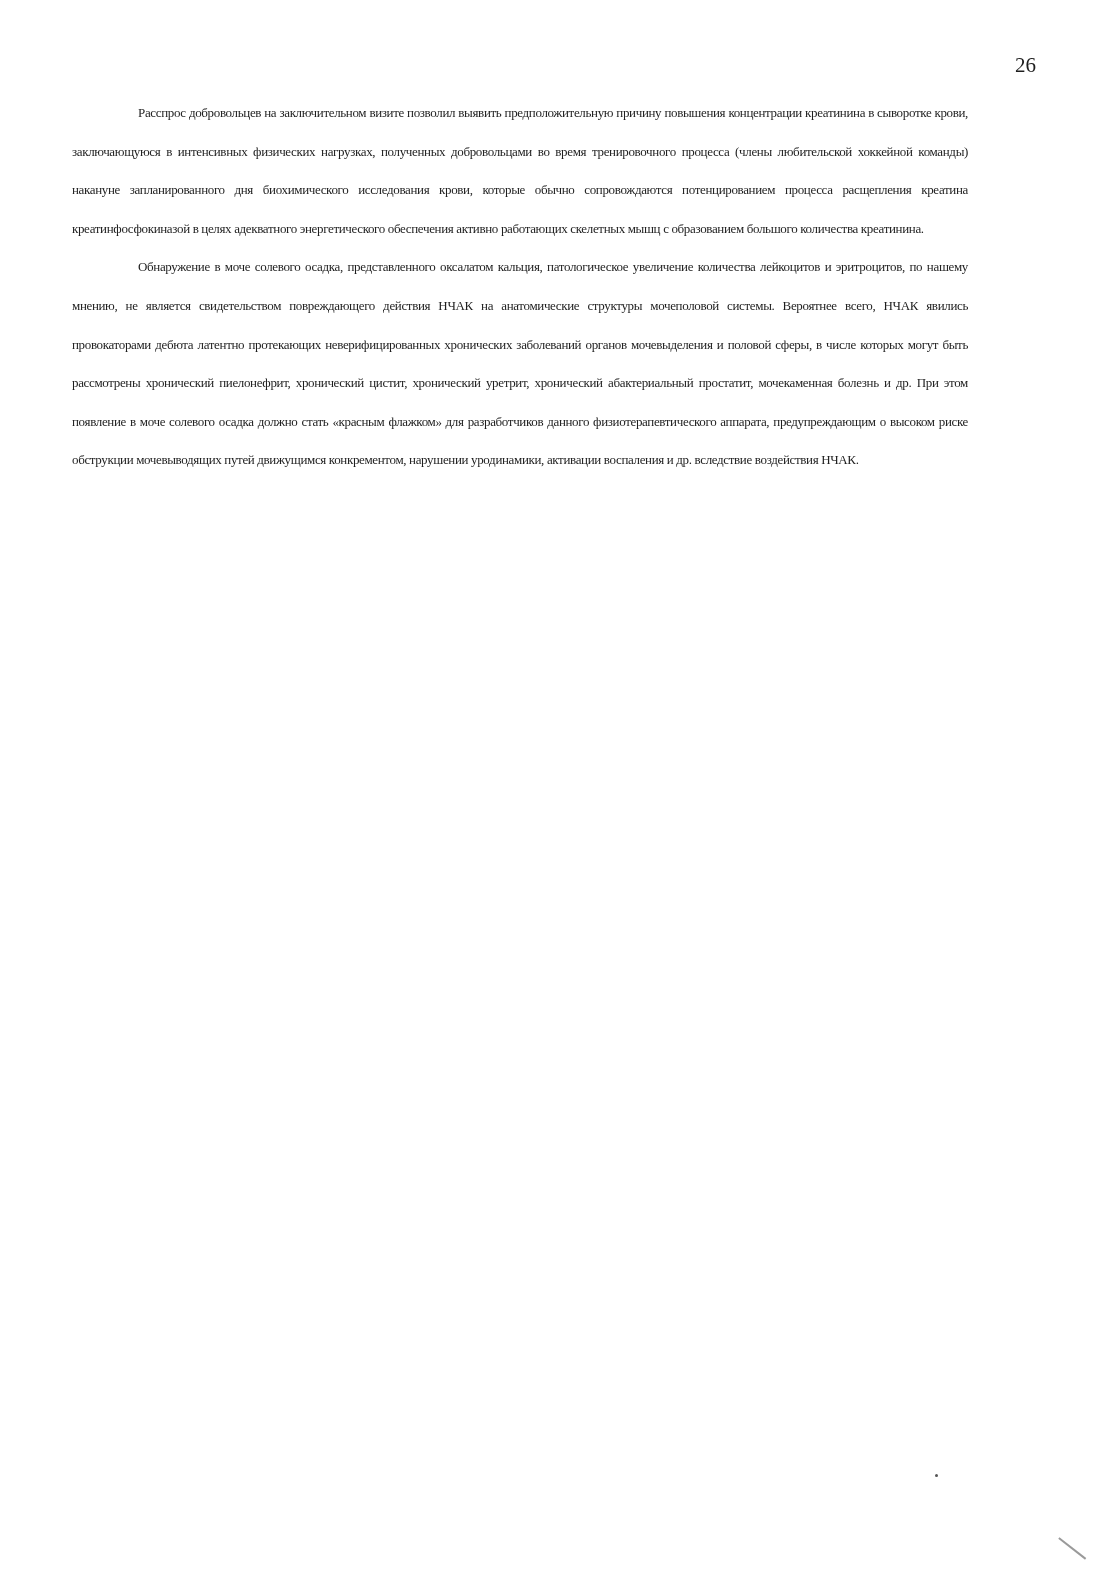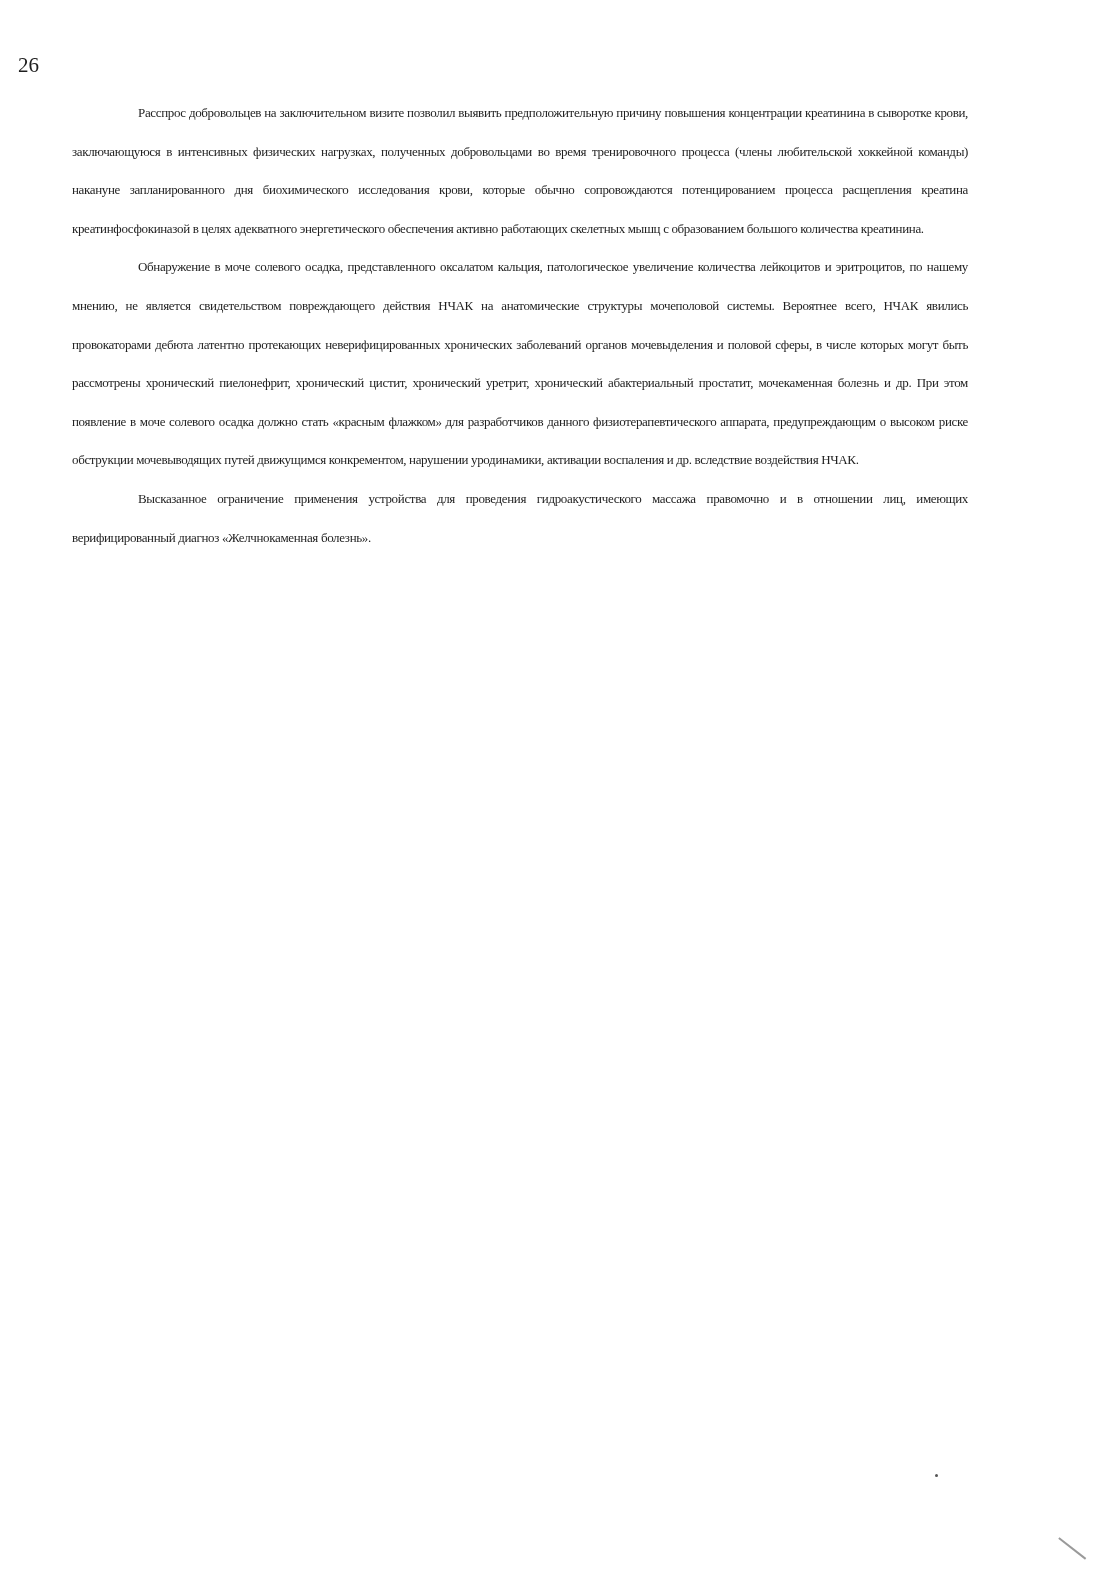--- a/index.html
+++ b/index.html
@@ -11,23 +11,23 @@
       width: 1110px;
       height: 1574px;
       position: relative;
       overflow: hidden;
       font-family: "Liberation Serif", "DejaVu Serif", serif;
       color: #1e1e1e;
     }
     .page-number {
       position: absolute;
       top: 52px;
-      left: 18px;
+      left: 0;
       width: 1036px;
-      text-align: left;
+      text-align: right;
       font-size: 21px;
       line-height: 26px;
     }
     .text-body {
       position: absolute;
       top: 94px;
       left: 72px;
       width: 896px;
       font-size: 13px;
       line-height: 38.6px;
@@ -56,17 +56,16 @@
     }
   </style>
 </head>
 <body>
 
 <div class="page-number">26</div>
 
 <div class="text-body">
   <p class="paragraph">Расспрос добровольцев на заключительном визите позволил выявить предположительную причину повышения концентрации креатинина в сыворотке крови, заключающуюся в интенсивных физических нагрузках, полученных добровольцами во время тренировочного процесса (члены любительской хоккейной команды) накануне запланированного дня биохимического исследования крови, которые обычно сопровождаются потенцированием процесса расщепления креатина креатинфосфокиназой в целях адекватного энергетического обеспечения активно работающих скелетных мышц с образованием большого количества креатинина.</p>
   <p class="paragraph">Обнаружение в моче солевого осадка, представленного оксалатом кальция, патологическое увеличение количества лейкоцитов и эритроцитов, по нашему мнению, не является свидетельством повреждающего действия НЧАК на анатомические структуры мочеполовой системы. Вероятнее всего, НЧАК явились провокаторами дебюта латентно протекающих неверифицированных хронических заболеваний органов мочевыделения и половой сферы, в числе которых могут быть рассмотрены хронический пиелонефрит, хронический цистит, хронический уретрит, хронический абактериальный простатит, мочекаменная болезнь и др. При этом появление в моче солевого осадка должно стать «красным флажком» для разработчиков данного физиотерапевтического аппарата, предупреждающим о высоком риске обструкции мочевыводящих путей движущимся конкрементом, нарушении уродинамики, активации воспаления и др. вследствие воздействия НЧАК.</p>
-  <p class="paragraph">Высказанное ограничение применения устройства для проведения гидроакустического массажа правомочно и в отношении лиц, имеющих верифицированный диагноз «Желчнокаменная болезнь».</p>
 </div>
 
 <div class="artifact-dot" style="left:935px; top:1474px;"></div>
 <div class="artifact-line" style="left:1059px; top:1537px;"></div>
 
 </body></html>

